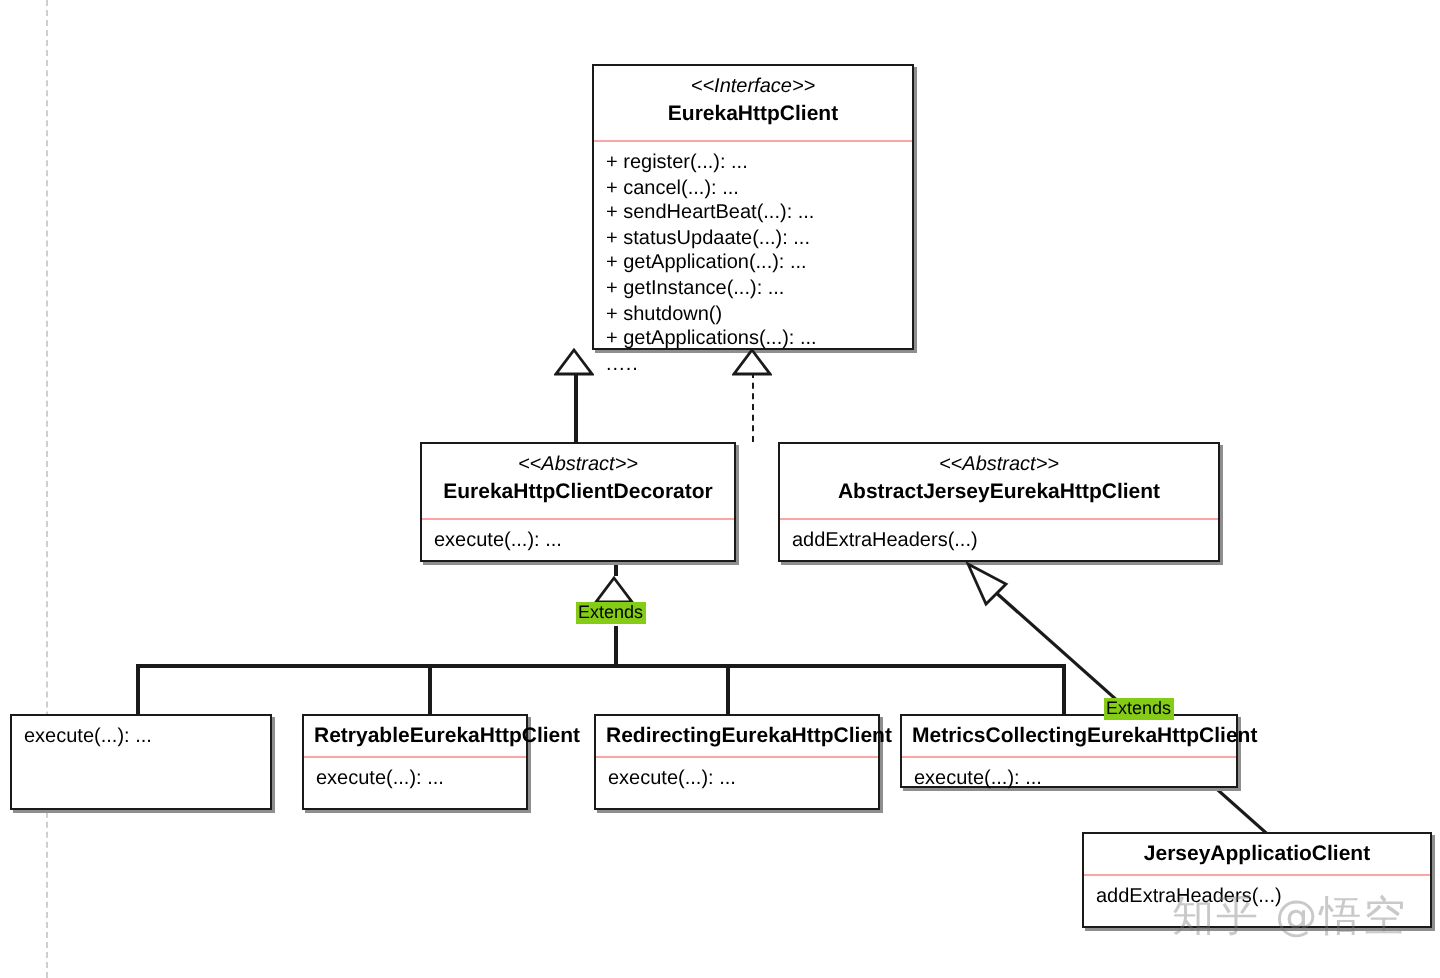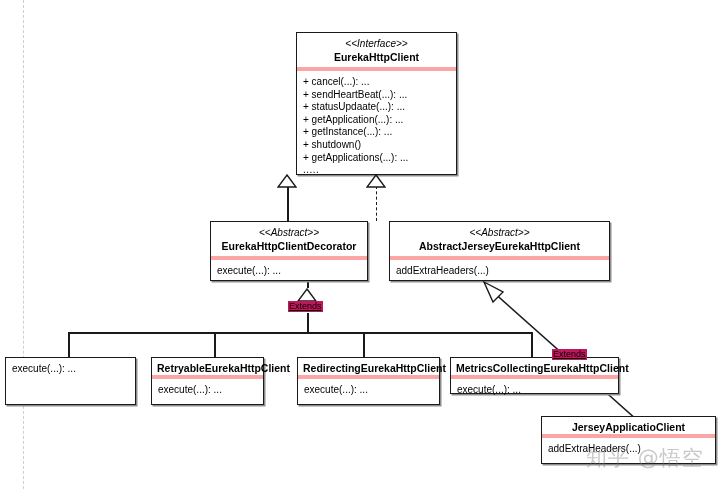--- a/index.html
+++ b/index.html
@@ -31,21 +31,21 @@
     box-sizing: border-box;
     background: #ffffff;
     border: 1px solid #1a1a1a;
     box-shadow: 1.5px 1.5px 0 0 #8e8e8e;
     z-index: 5;
   }
   .uml-head {
     box-sizing: border-box;
     padding: 4px 5px 5px 5px;
     text-align: center;
-    border-bottom: 4px solid #fca5a5;
+    border-bottom: 1px solid #fca5a5;
   }
   .stereotype {
     display: block;
     font-style: italic;
     font-size: 10px;
     line-height: 13px;
     color: #000;
   }
   .cls-name {
     display: block;
@@ -95,25 +95,24 @@
   .tri-wrap {
     position: absolute;
     z-index: 6;
   }
 
   .edge-label {
     position: absolute;
     font-size: 9px;
     line-height: 11px;
     color: #000;
-    background: #be185d;
+    background: #84cc16;
     padding: 0 1px;
     white-space: nowrap;
     z-index: 7;
-    text-decoration: underline;
   }
 
   
   .watermark {
     position: absolute;
     z-index: 9;
     font-size: 21px;
     line-height: 24px;
     color: rgba(120,120,120,0.40);
     white-space: nowrap;
@@ -166,20 +165,21 @@
   <div class="edge-label" style="left:288px; top:301px;">Extends</div>
 
   <div class="edge-label" style="left:552px; top:349px;">Extends</div>
 
   <div class="uml-box" style="left:296px; top:32px; width:161px; height:143px;">
     <div class="uml-head" style="height:38px;">
       <span class="stereotype">&lt;&lt;Interface&gt;&gt;</span>
       <span class="cls-name">EurekaHttpClient</span>
     </div>
     <div class="uml-body">
+      <span class="member">+ register(...): ...</span>
       <span class="member">+ cancel(...): ...</span>
       <span class="member">+ sendHeartBeat(...): ...</span>
       <span class="member">+ statusUpdaate(...): ...</span>
       <span class="member">+ getApplication(...): ...</span>
       <span class="member">+ getInstance(...): ...</span>
       <span class="member">+ shutdown()</span>
       <span class="member">+ getApplications(...): ...</span>
       <span class="member ellipsis">.....</span>
     </div>
   </div>

